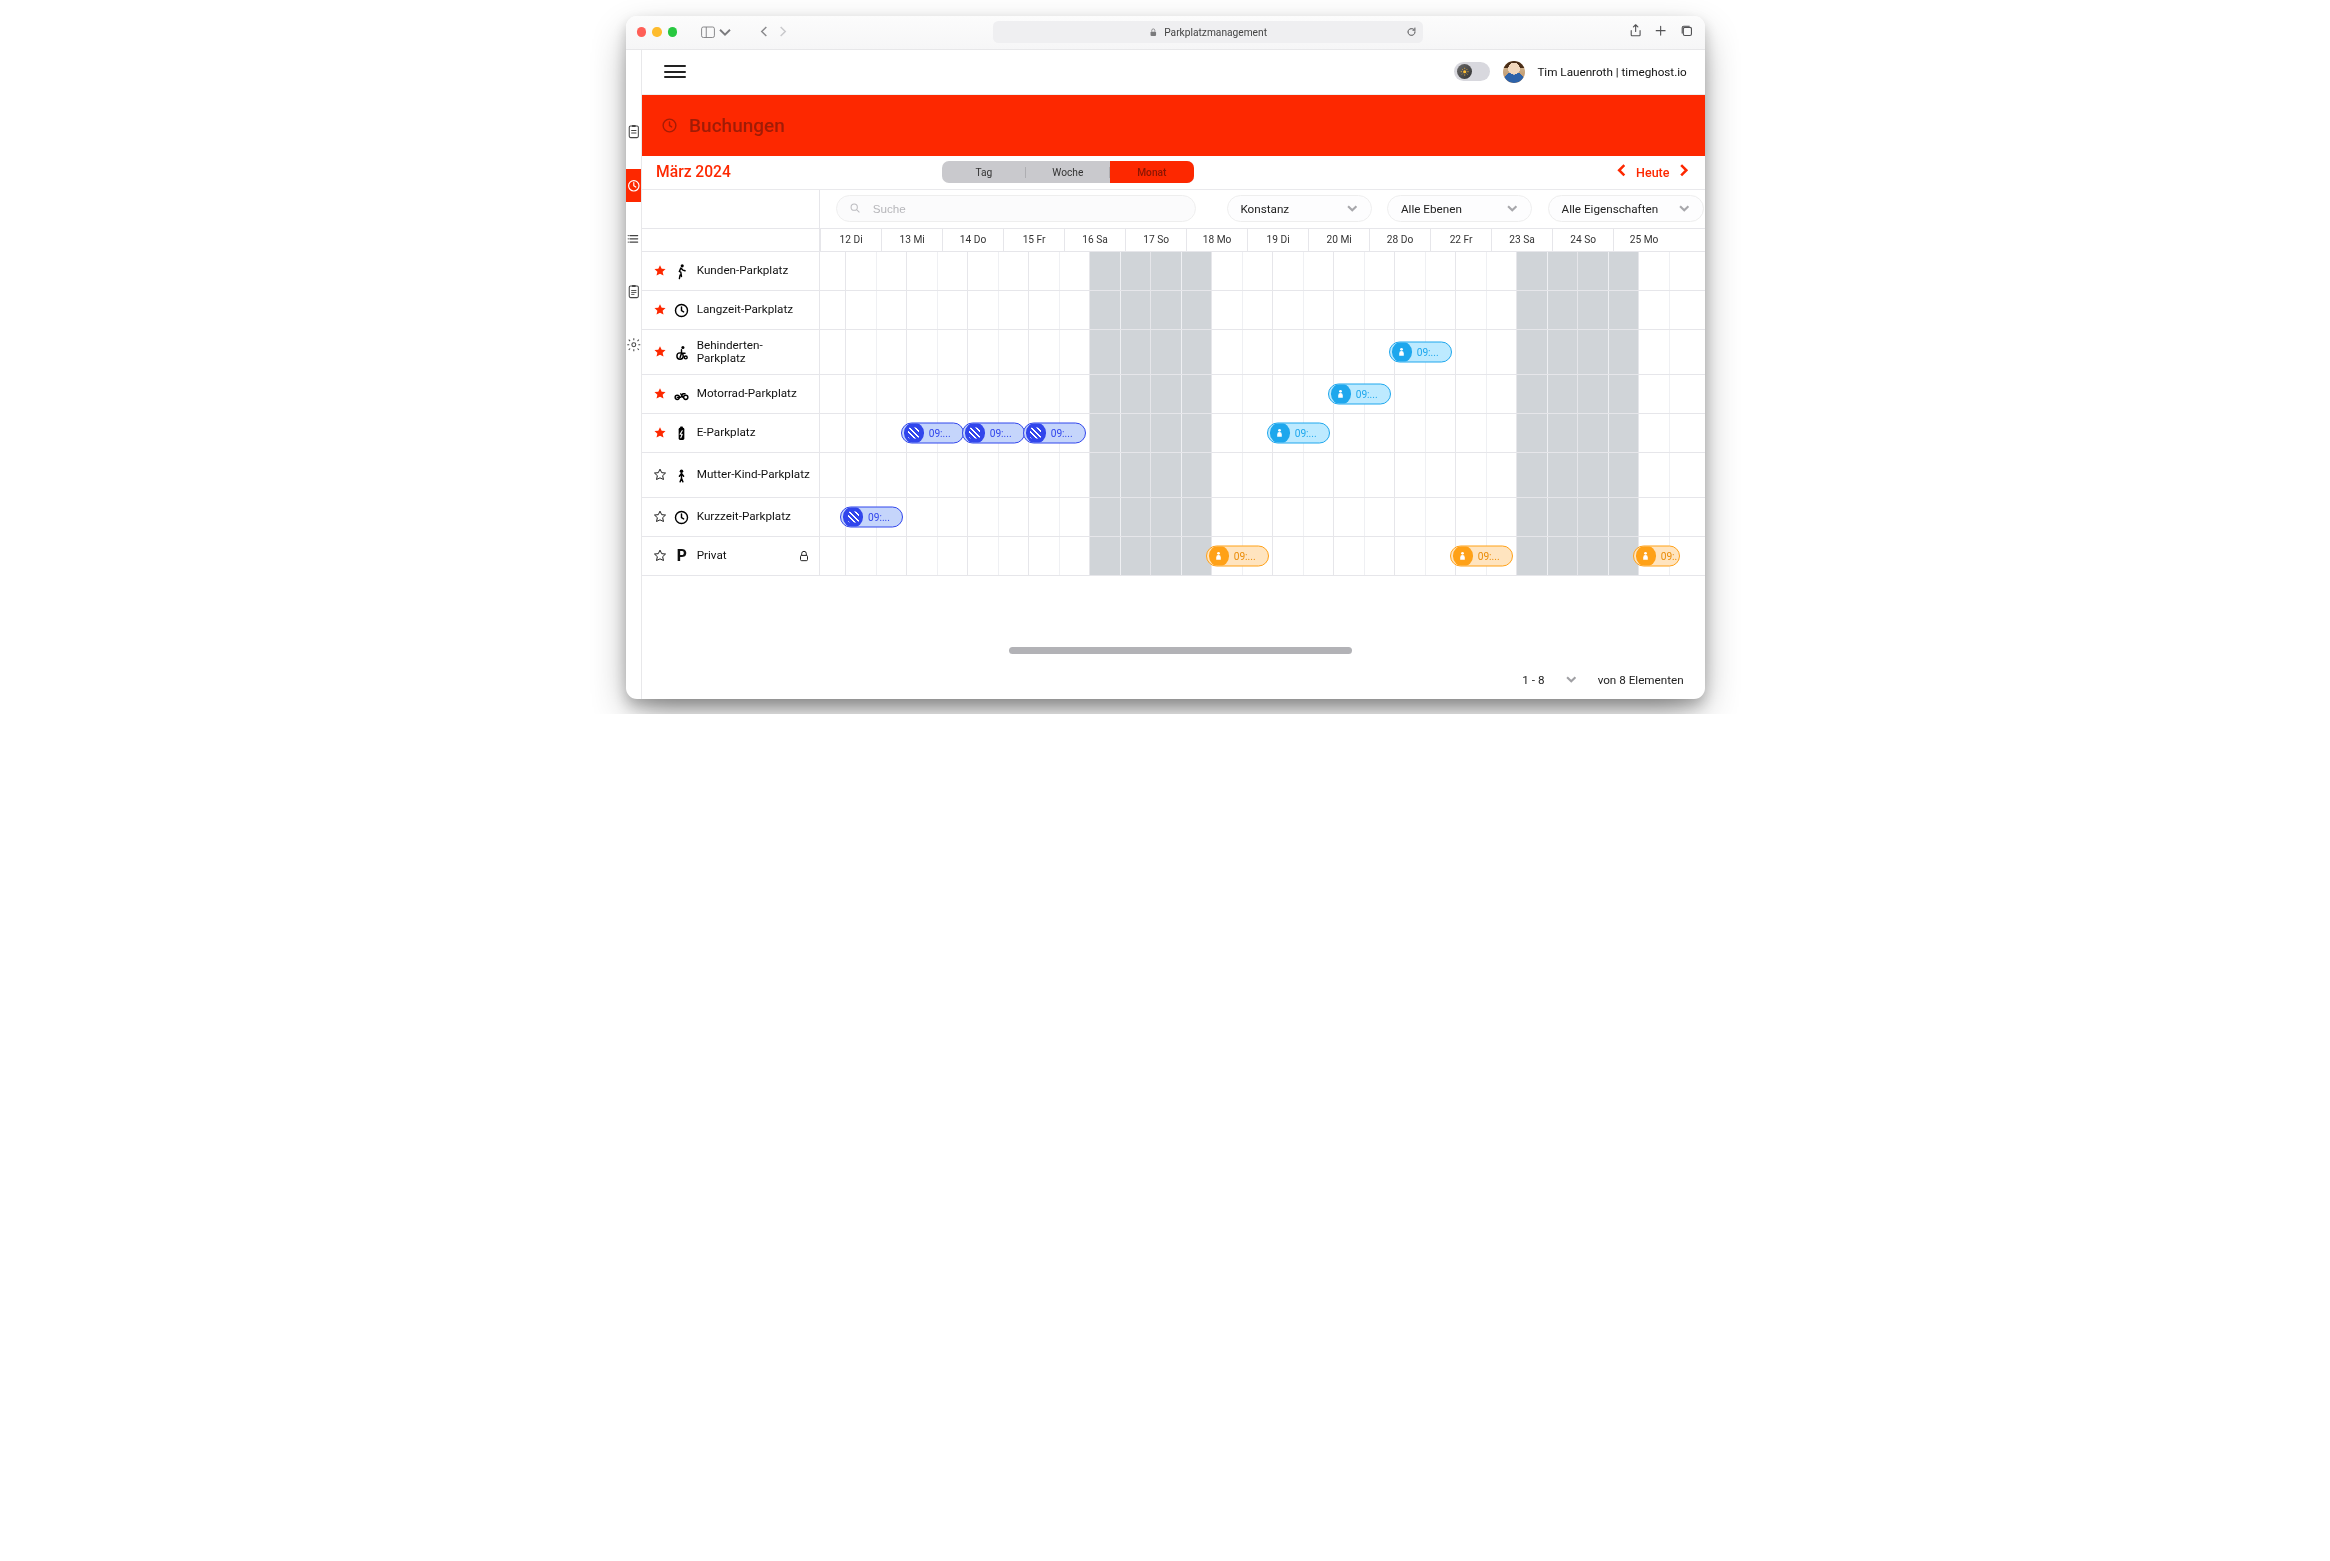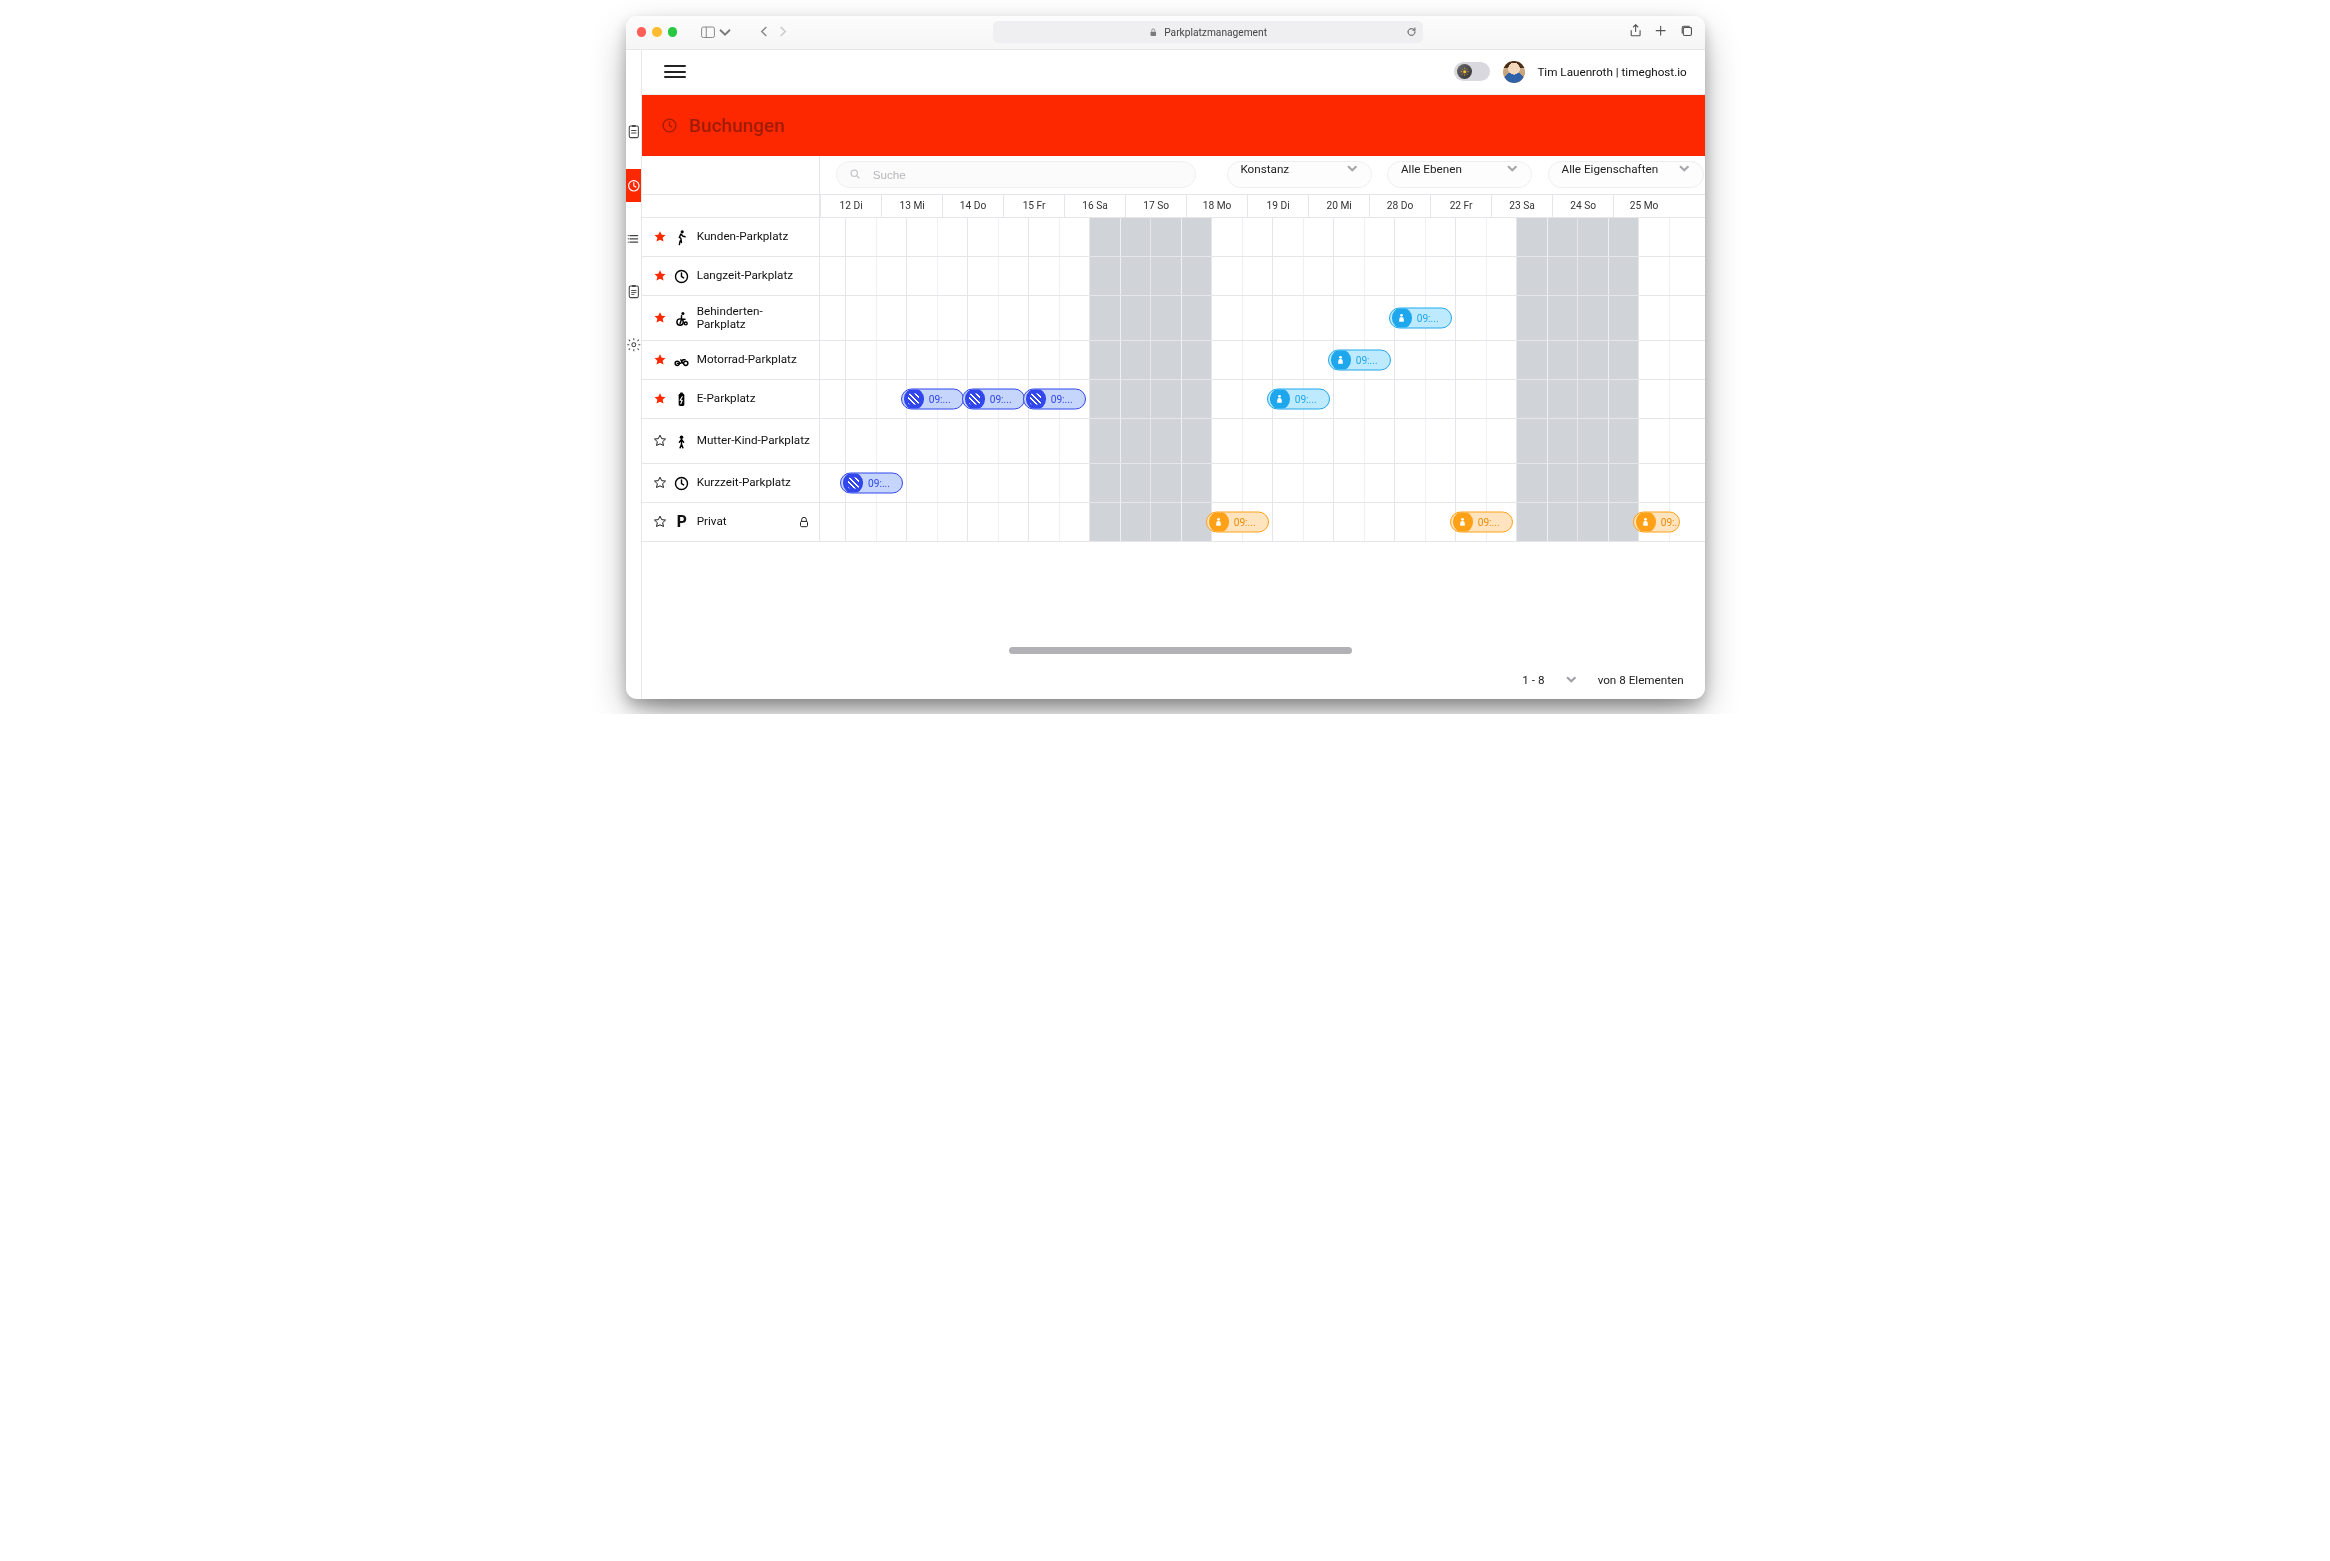--- a/index.html
+++ b/index.html
@@ -130,21 +130,21 @@
       height: 26.6px; border-radius:14px;
       background:#fbfbfc;
       border:0.8px solid #eee;
       display:flex; align-items:center; gap:11px;
       padding: 0 12.5px;
       color:#aaa;
     }
     .searchpill svg{width:12.5px;height:12.5px;fill:#bcbcc0;}
     .searchpill input{border:none;outline:none;background:transparent;flex:1;font-size:11.7px;color:#333}
     .searchpill input::placeholder{color:#b7b7bb}
-    .dd { height:26.6px; width:145px; border-radius:14px; border:0.8px solid #eee; background:#fdfdfe; display:flex;align-items:flex-start; padding:0 12.5px; justify-content:space-between; font-size:11.7px; color:#222; cursor:pointer;}
+    .dd { height:26.6px; width:145px; border-radius:14px; border:0.8px solid #eee; background:#fdfdfe; display:flex;align-items:center; padding:0 12.5px; justify-content:space-between; font-size:11.7px; color:#222; cursor:pointer;}
     .dd svg { width:12.5px;height:12.5px; stroke:#a7a7ab; fill:none; stroke-width:2;}
     .filters .gap { flex:1; }
 
     
     .gridwrap { position:relative; flex:1; overflow:hidden; }
     .grid { display:flex; }
     .leftcol { width:178px; flex:0 0 178px; border-right:0.8px solid #e6e6ea; }
     .colheads { display:flex; height:23.5px; border-bottom:0.8px solid #e6e6ea; }
     .dayh {
       width:61px; flex:0 0 61px; border-left:0.8px solid #e6e6ea;
@@ -345,20 +345,37 @@
       </div>
 
       <div class="band">
         <svg class="c" viewBox="0 0 24 24">
             <circle cx="12" cy="12" r="9"></circle>
             <path d="M12 7v5l3 2"></path>
           </svg>
         <h1>Buchungen</h1>
       </div>
 
+      <div class="controls">
+        <div class="monthlabel">März 2024</div>
+        <div class="viewswitch">
+          <div class="vs">Tag</div>
+          <div class="vs">Woche</div>
+          <div class="vs active">Monat</div>
+        </div>
+        <div class="todaygrp">
+          <span><svg viewBox="0 0 12 12">
+                <path d="M8 1 3 6l5 5"></path>
+              </svg></span>
+          <span>Heute</span>
+          <span><svg viewBox="0 0 12 12">
+                <path d="M4 1l5 5-5 5"></path>
+              </svg></span>
+        </div>
+      </div>
 
       <div class="filters">
         <div class="rowlabelcol"></div>
         <div class="searchpill">
           <svg viewBox="0 0 24 24">
               <circle cx="10" cy="10" r="6" fill="none" stroke="#bcbcc0" stroke-width="2"></circle>
               <path d="M15 15l5 5" stroke="#bcbcc0" stroke-width="2"></path>
             </svg>
           <input placeholder="Suche" style="">
         </div>

